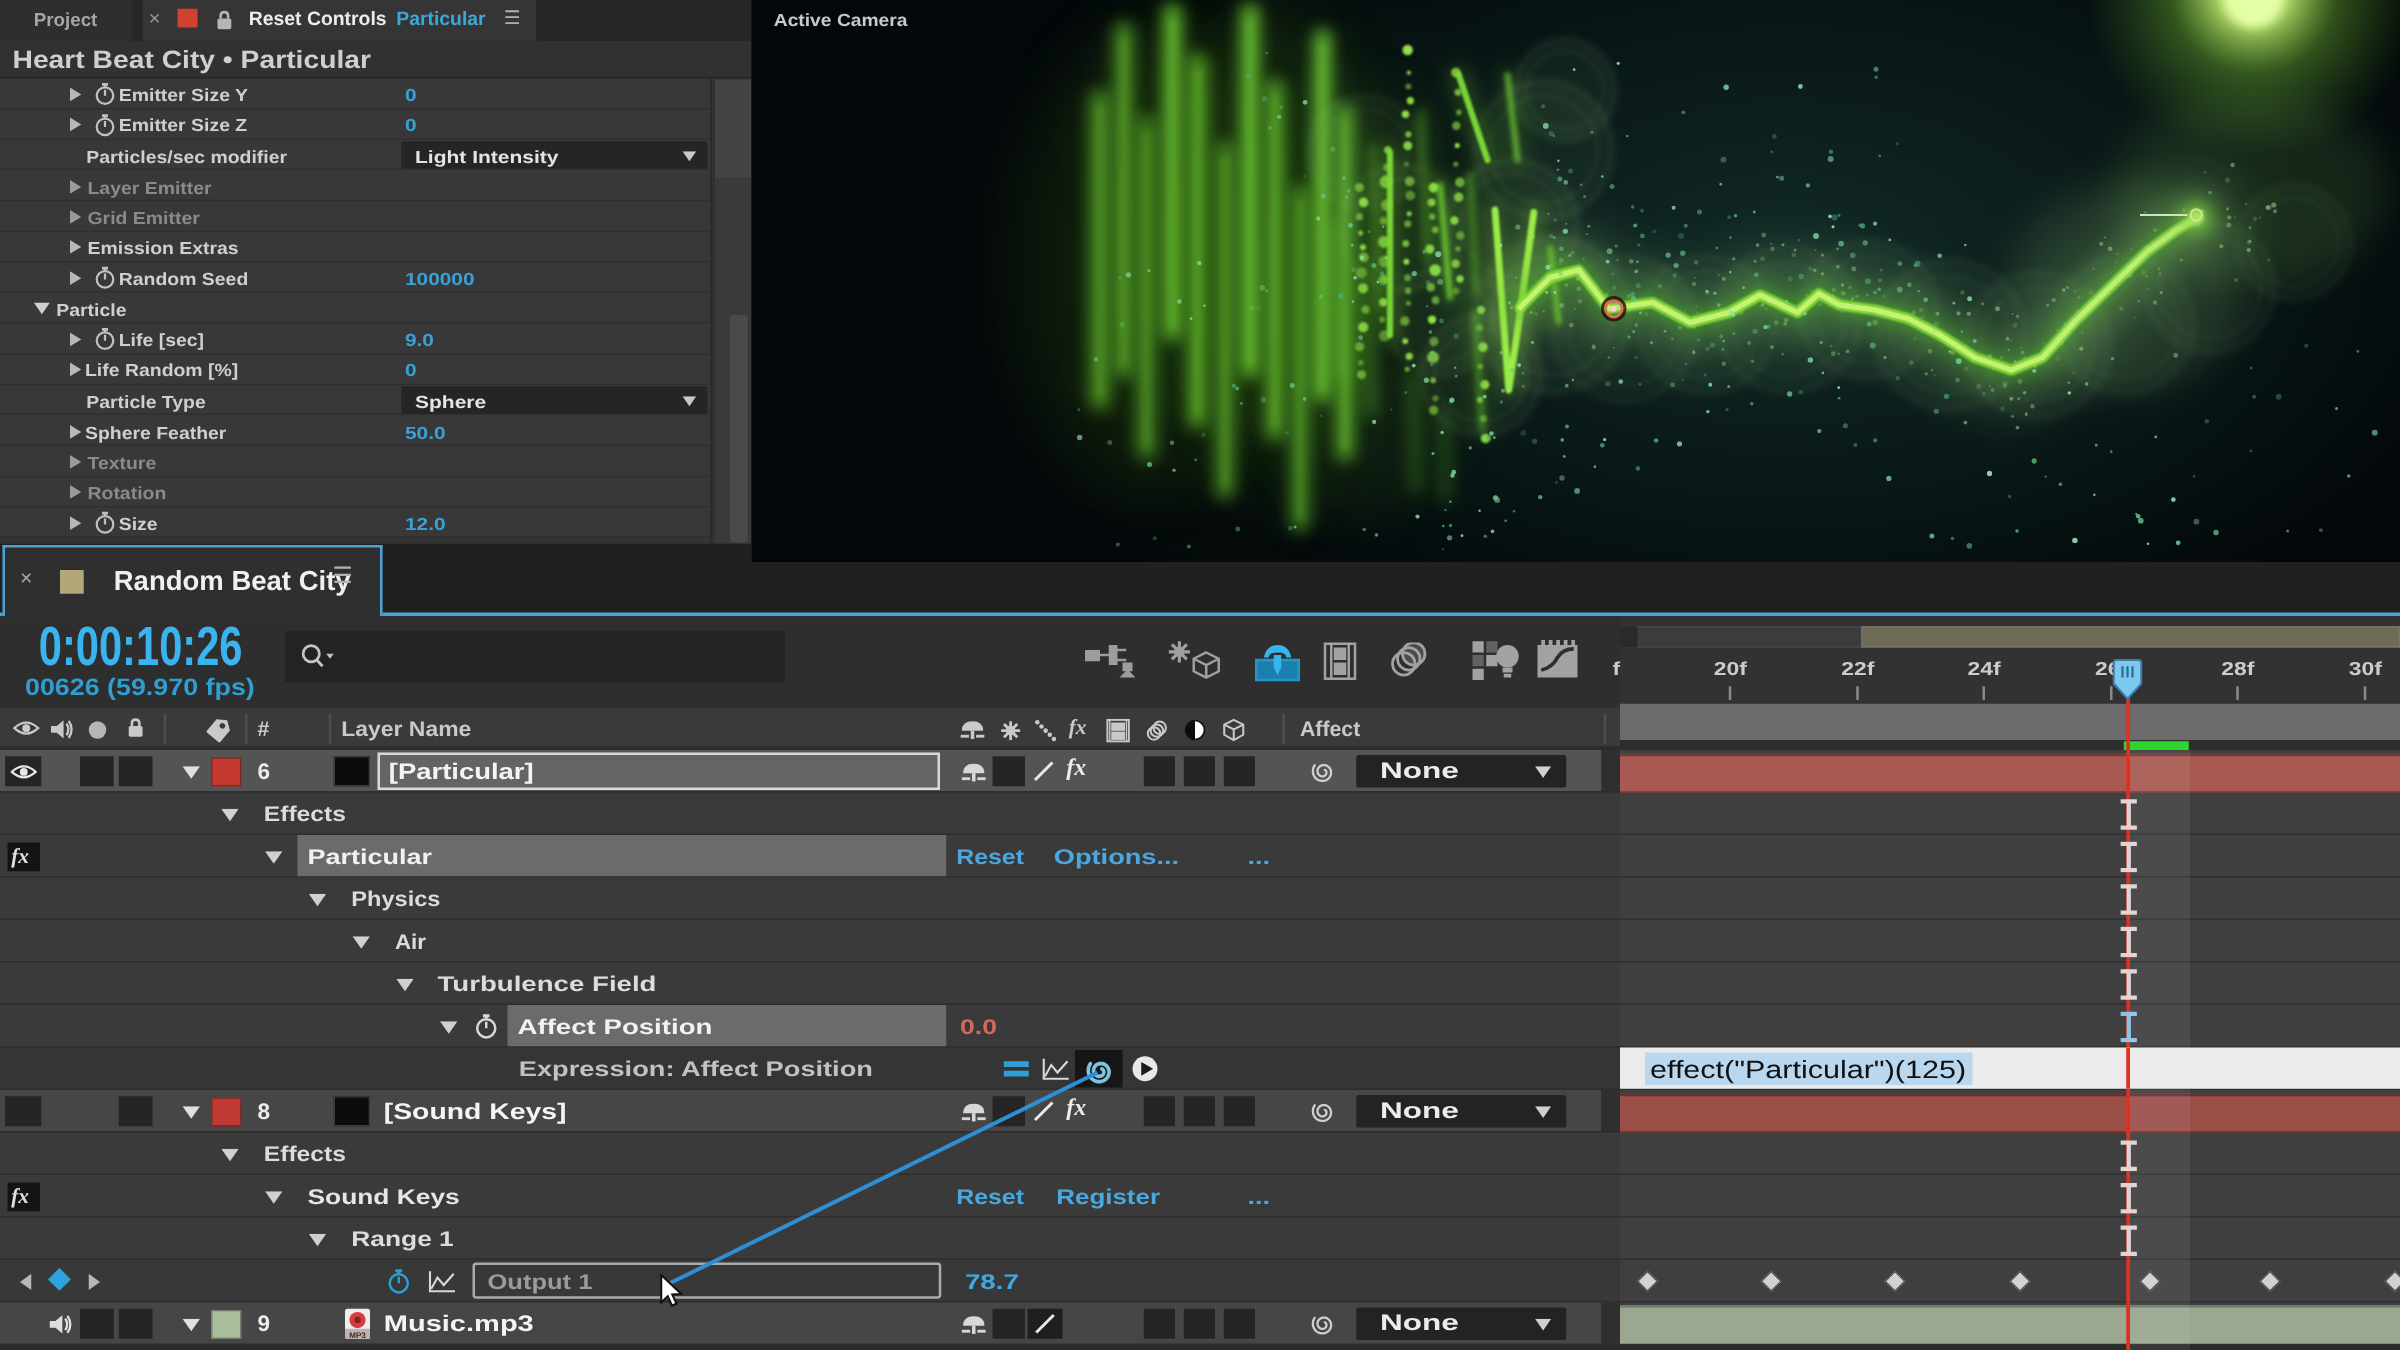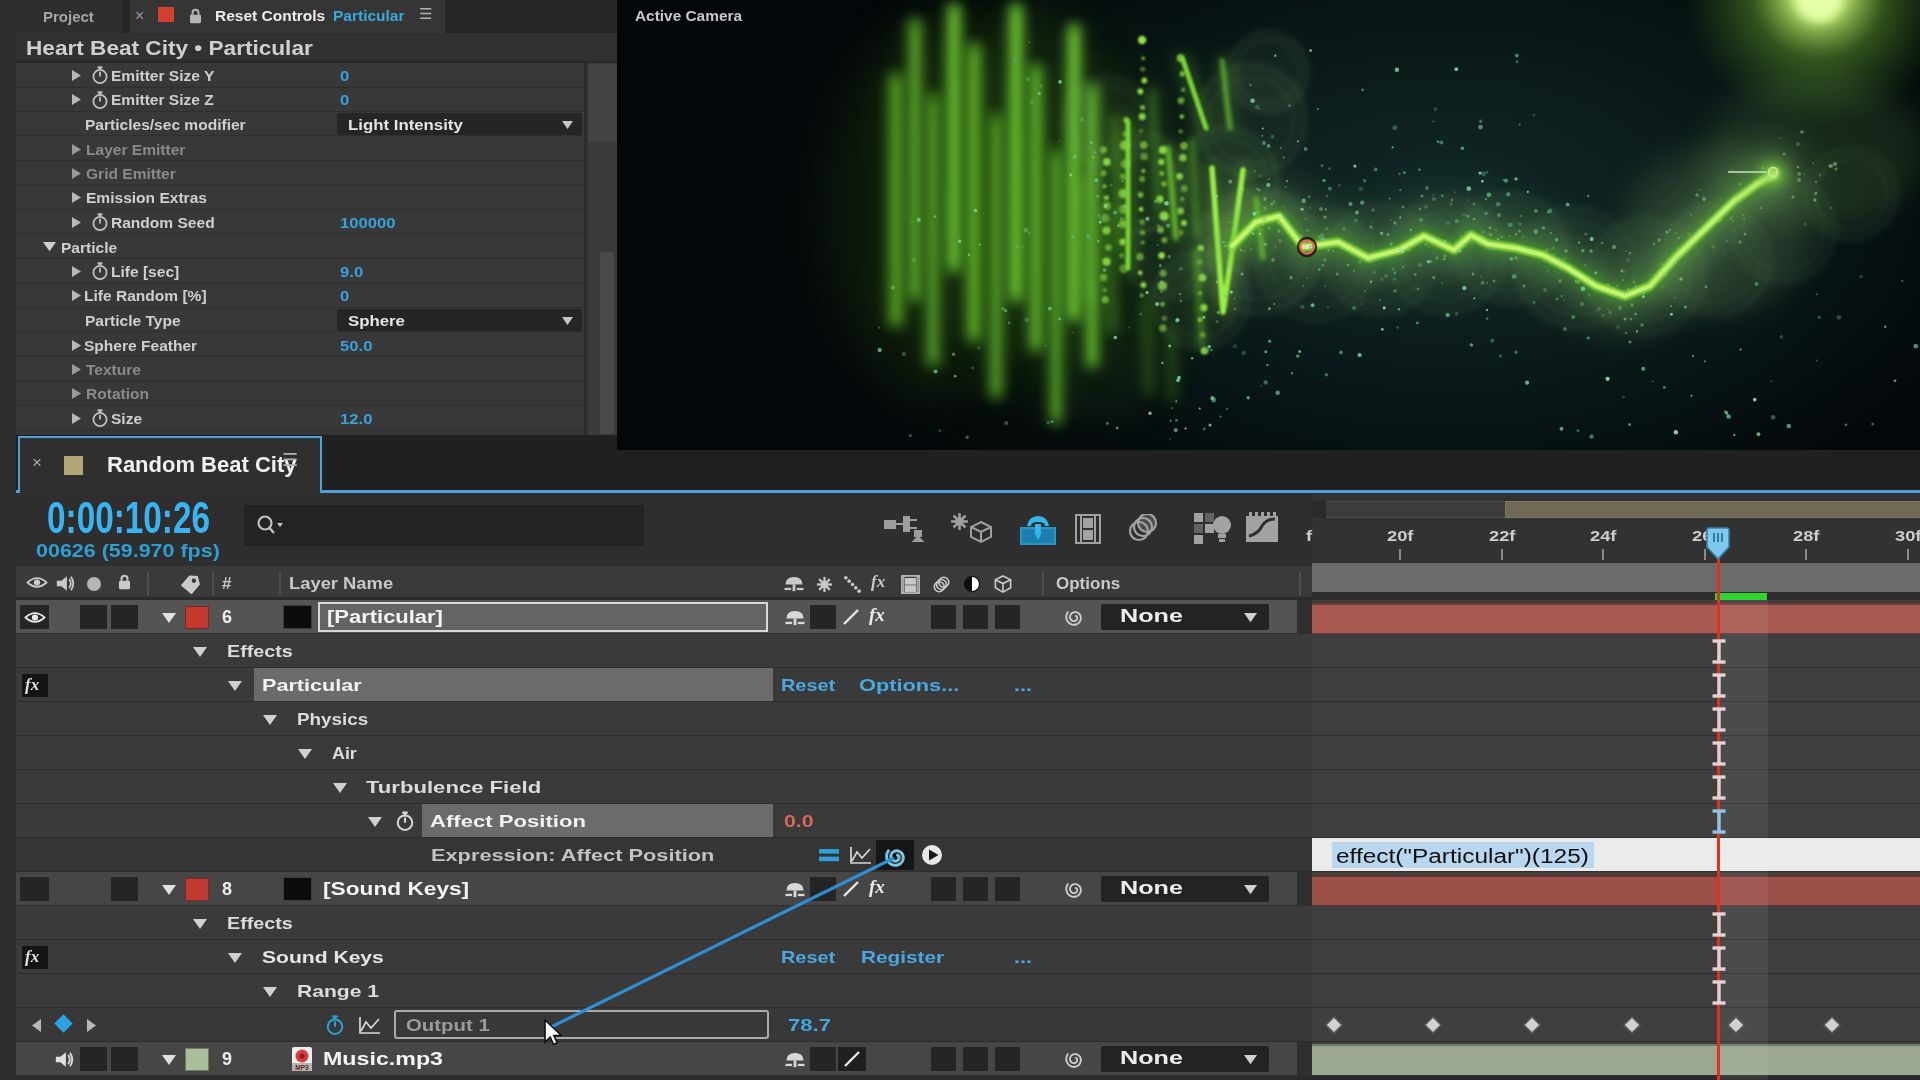--- a/index.html
+++ b/index.html
@@ -1,15 +1,15 @@
 <!DOCTYPE html>
 <html><head><meta charset="utf-8"><style>
 *{margin:0;padding:0;box-sizing:border-box}
 html,body{width:1920px;height:1080px;overflow:hidden;background:#2e2e2e;font-family:"Liberation Sans",sans-serif}
-#app{position:absolute;left:16px;top:0;width:1540px;height:1080px}
+#app{position:absolute;left:0;top:0;width:1540px;height:1080px}
 .r{position:absolute}
 </style></head><body>
 <div id="app">
     <div style="position:absolute;left:0px;top:0px;width:601px;height:435px;background:#343434;"></div>
     <div style="position:absolute;left:0px;top:0px;width:601px;height:33px;background:#262626;"></div>
     <div style="position:absolute;left:0px;top:0px;width:106px;height:33px;background:#2e2e2e;"></div>
     <div style="position:absolute;left:27px;top:8px;font-size:15px;color:#a6a6a6;font-weight:700;white-space:nowrap;">Project</div>
     <div style="position:absolute;left:114px;top:0px;width:315px;height:33px;background:#353535;"></div>
     <div style="position:absolute;left:119px;top:7px;font-size:16px;color:#9a9a9a;font-weight:400;white-space:nowrap;">×</div>
     <div style="position:absolute;left:142px;top:7px;width:16px;height:15px;background:#d2402f;"></div>
@@ -1255,21 +1255,21 @@
       <path d="M9.5,1.5 A8,8 0 0 0 9.5,17.5 Z" fill="#0d0d0d"></path>
       <circle cx="9.5" cy="9.5" r="8" fill="none" stroke="#111" stroke-width="1.4"></circle>
     </svg>
     <svg style="position:absolute;left:977px;top:574px" width="20" height="20" viewBox="0 0 21 21">
       <g stroke="#c9c9c9" fill="none" stroke-width="1.7">
         <path d="M10.5,2 L18.5,6 L18.5,14.5 L10.5,19 L2.5,14.5 L2.5,6 Z"></path>
         <path d="M2.5,6 L10.5,10 L18.5,6 M10.5,10 L10.5,19"></path>
       </g>
     </svg>
     <div style="position:absolute;left:1026px;top:571px;width:2px;height:24px;background:#4e4e4e;"></div>
-    <div style="position:absolute;left:1040px;top:574px;font-size:17px;color:#c9c9c9;font-weight:700;white-space:nowrap;">Options</div>
+    <div style="position:absolute;left:1040px;top:574px;font-size:17px;color:#c9c9c9;font-weight:700;white-space:nowrap;">Affect</div>
     <div style="position:absolute;left:1283px;top:571px;width:2px;height:24px;background:#4e4e4e;"></div>
     <div style="position:absolute;left:0px;top:600px;width:1296px;height:33px;background:#545454;"></div>
     <div style="position:absolute;left:0px;top:633px;width:1296px;height:1px;background:#2d2d2d;"></div>
     <div style="position:absolute;left:0px;top:634px;width:1296px;height:33px;background:#3a3a3a;"></div>
     <div style="position:absolute;left:0px;top:667px;width:1296px;height:1px;background:#2d2d2d;"></div>
     <div style="position:absolute;left:0px;top:668px;width:1296px;height:33px;background:#3a3a3a;"></div>
     <div style="position:absolute;left:0px;top:701px;width:1296px;height:1px;background:#2d2d2d;"></div>
     <div style="position:absolute;left:0px;top:702px;width:1296px;height:33px;background:#3a3a3a;"></div>
     <div style="position:absolute;left:0px;top:735px;width:1296px;height:1px;background:#2d2d2d;"></div>
     <div style="position:absolute;left:0px;top:736px;width:1296px;height:33px;background:#3a3a3a;"></div>

